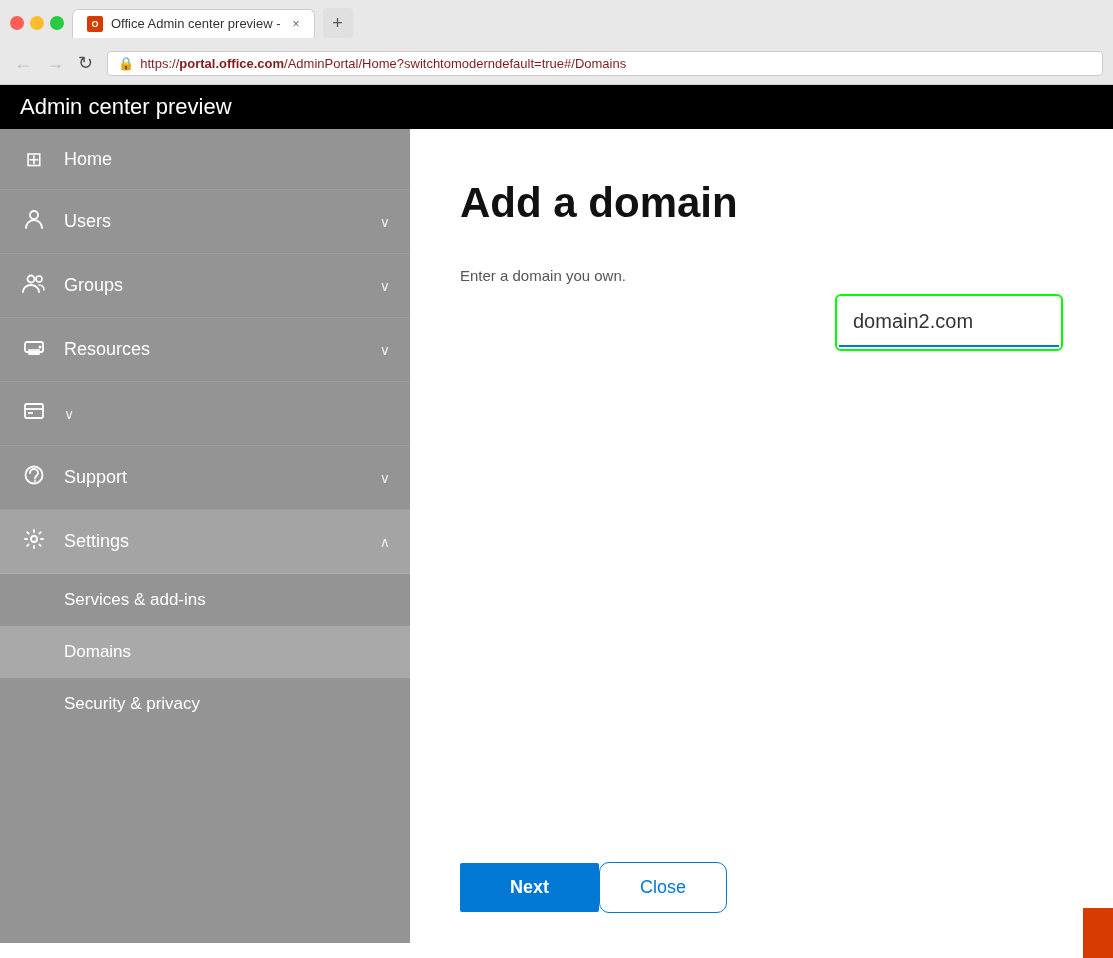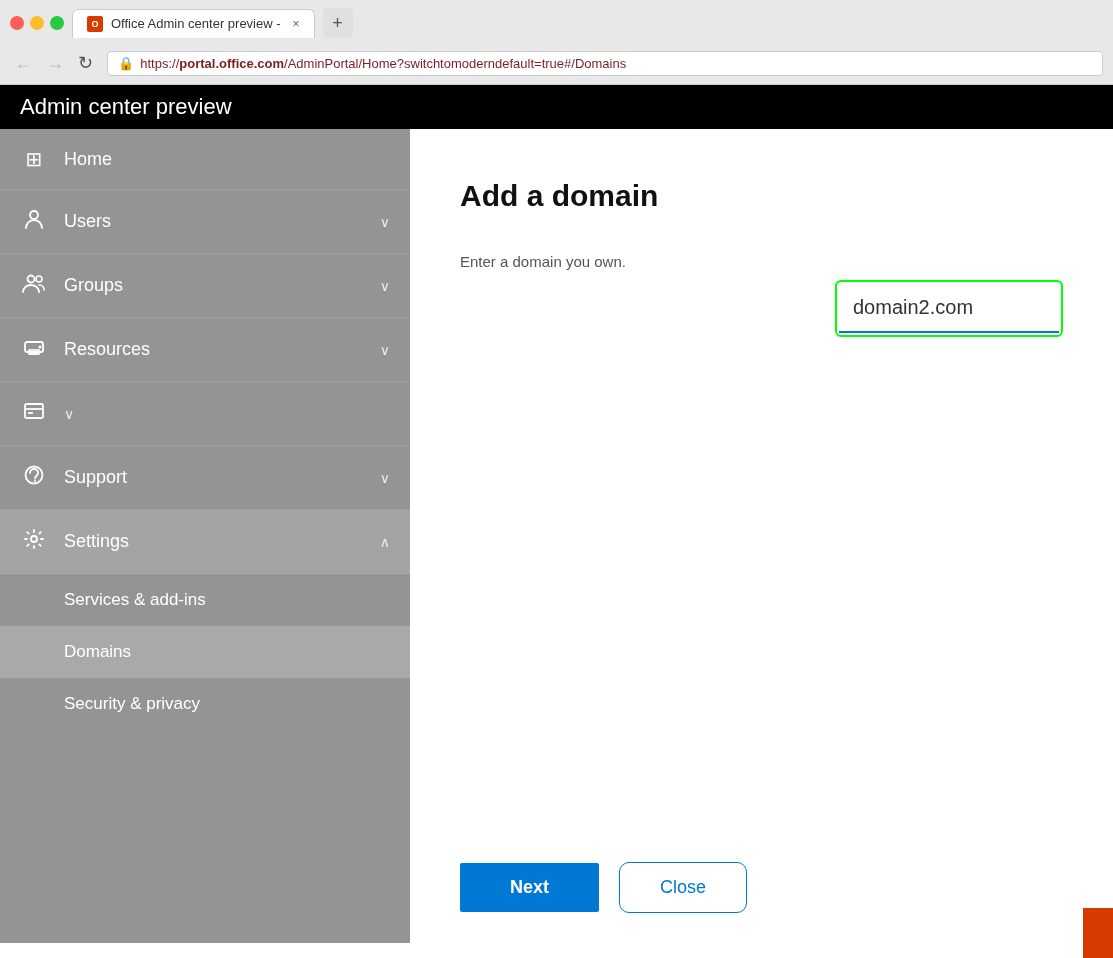--- a/index.html
+++ b/index.html
@@ -177,21 +177,21 @@
       display: flex;
       flex-direction: column;
       overflow: hidden;
     }
     .content-inner {
       flex: 1;
       padding: 50px 50px 30px;
       overflow-y: auto;
     }
     .page-title {
-      font-size: 30px;
+      font-size: 42px;
       font-weight: 700;
       color: #111;
       margin-bottom: 40px;
     }
     .form-label {
       font-size: 15px;
       color: #555;
       margin-bottom: 10px;
     }
     .domain-input-container {
@@ -223,21 +223,21 @@
     .input-underline-ext {
       flex: 1;
       border-bottom: 2px solid #0078d4;
       height: 46px;
     }
 
     
     .content-footer {
       padding: 20px 50px 30px;
       display: flex;
-      gap: 20px;
+      gap: 0;
       align-items: center;
     }
     .btn-primary {
       background: #0078d4;
       color: #fff;
       border: none;
       padding: 14px 50px;
       font-size: 18px;
       font-weight: 600;
       cursor: pointer;

